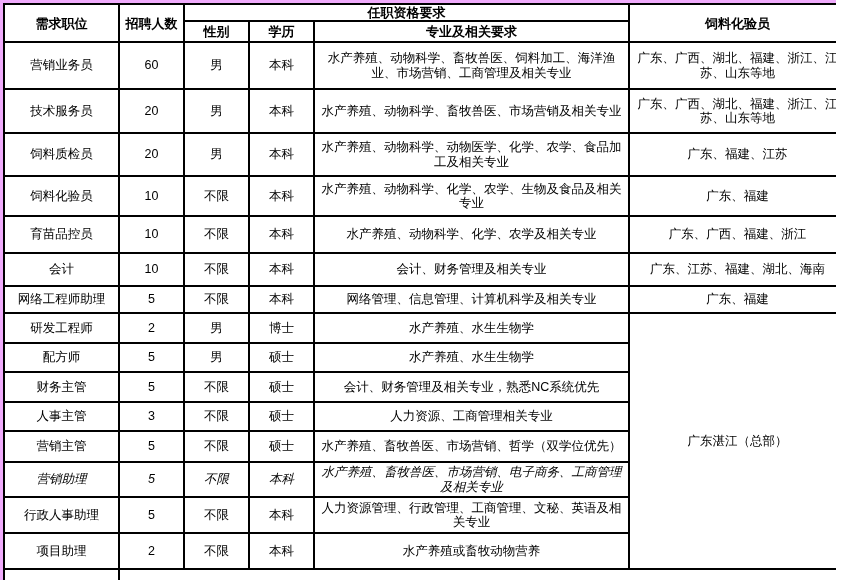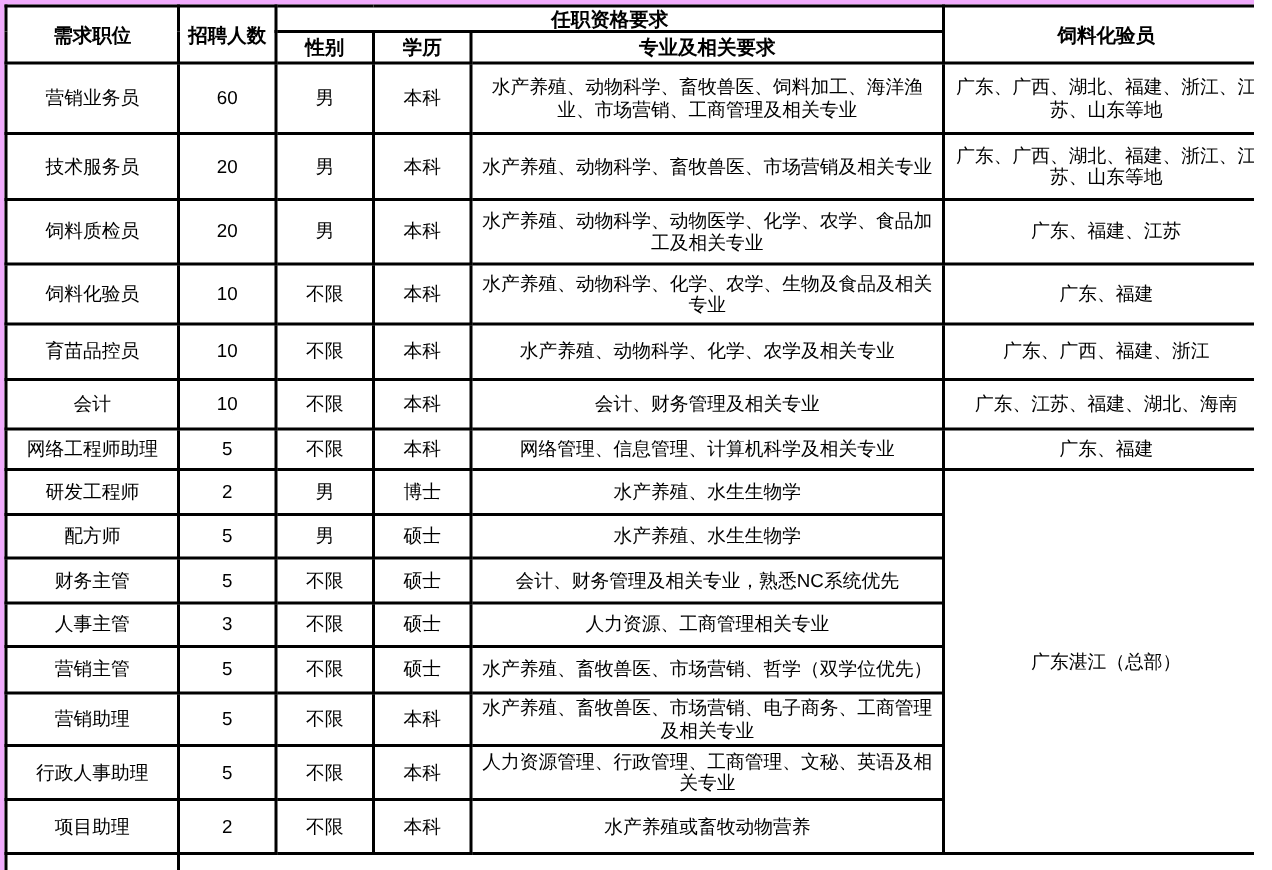--- a/index.html
+++ b/index.html
@@ -67,21 +67,21 @@
   tbody tr:nth-child(3)  { height: 43px; margin-top: 29px; }
   tbody tr:nth-child(4)  { height: 40px; }
   tbody tr:nth-child(5)  { height: 37px; }
   tbody tr:nth-child(6)  { height: 33px; }
   tbody tr:nth-child(7)  { height: 27px; }
   tbody tr:nth-child(8)  { height: 30px; margin-left: 20px; }
   tbody tr:nth-child(9)  { height: 29px; }
   tbody tr:nth-child(10) { height: 30px; }
   tbody tr:nth-child(11) { height: 29px; }
   tbody tr:nth-child(12) { height: 31px; }
-  tbody tr:nth-child(13) { height: 35px; }
+  tbody tr:nth-child(13) { height: 35px; font-style: italic; }
   tbody tr:nth-child(14) { height: 36px; }
   tbody tr:nth-child(15) { height: 36px; }
   
   tbody tr.stub-row { height: 26px; }
 </style>
 </head>
 <body>
 
 <div class="page">
   <table class="recruit">

